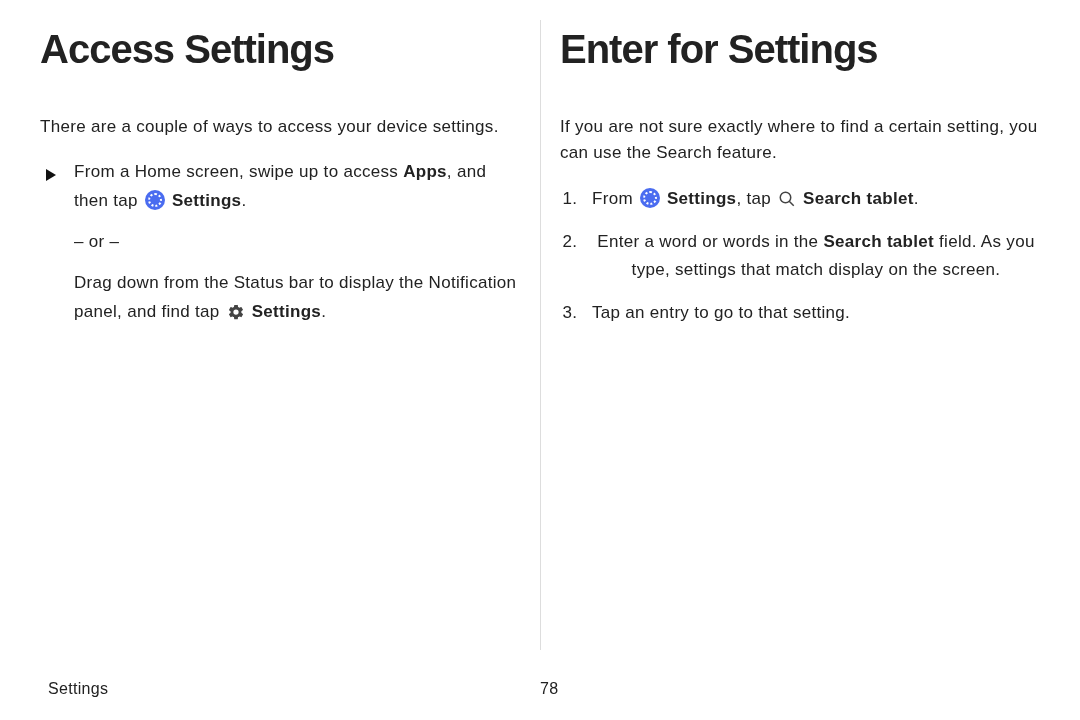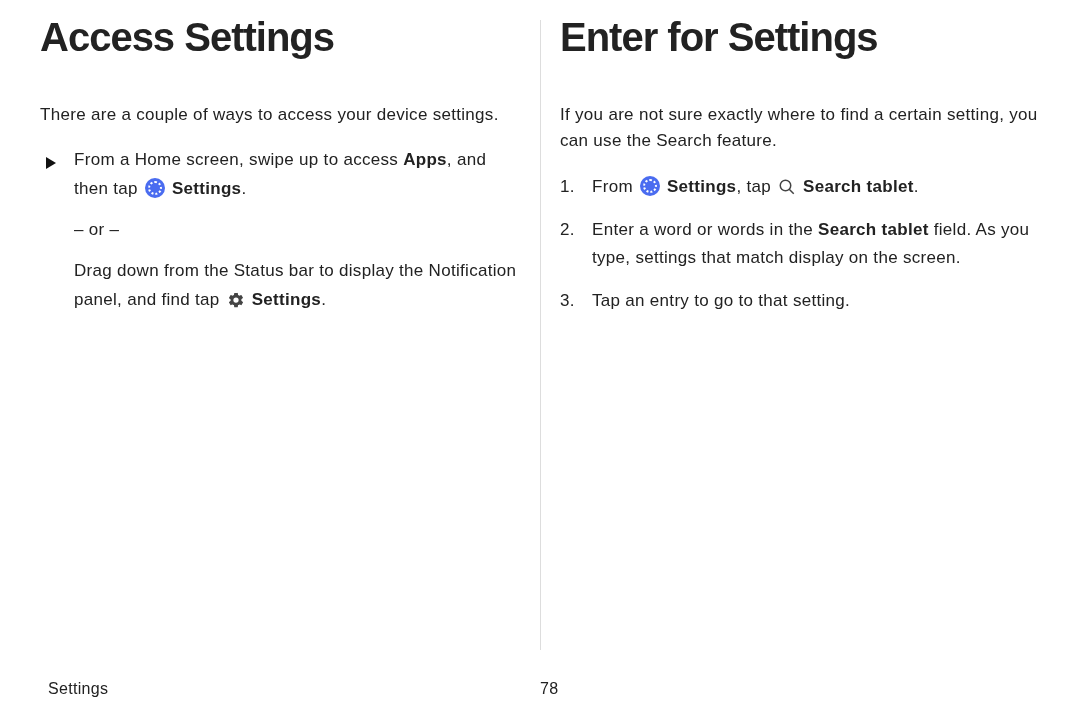--- a/index.html
+++ b/index.html
@@ -6,21 +6,21 @@
   body {
     width: 1080px;
     height: 720px;
     font-family: Arial, Helvetica, sans-serif;
     color: #222;
     position: relative;
     background: #fff;
   }
   .page {
     display: flex;
-    padding: 16px 40px 0 40px;
+    padding: 28px 40px 0 40px;
     gap: 40px;
     height: 640px;
   }
   .col {
     flex: 1;
     min-width: 0;
   }
   h1 {
     font-size: 40px;
     font-weight: 800;
@@ -62,20 +62,21 @@
     counter-reset: step;
     font-size: 17px;
     line-height: 1.7;
     letter-spacing: 0.3px;
   }
   ol.steps li {
     counter-increment: step;
     display: flex;
     gap: 12px;
     margin-bottom: 14px;
+    text-align: center;
   }
   ol.steps li::before {
     content: counter(step) ".";
     flex: 0 0 20px;
   }
   .bold { font-weight: 700; }
   .icon {
     display: inline-block;
     vertical-align: -4px;
     margin: 0 2px;

